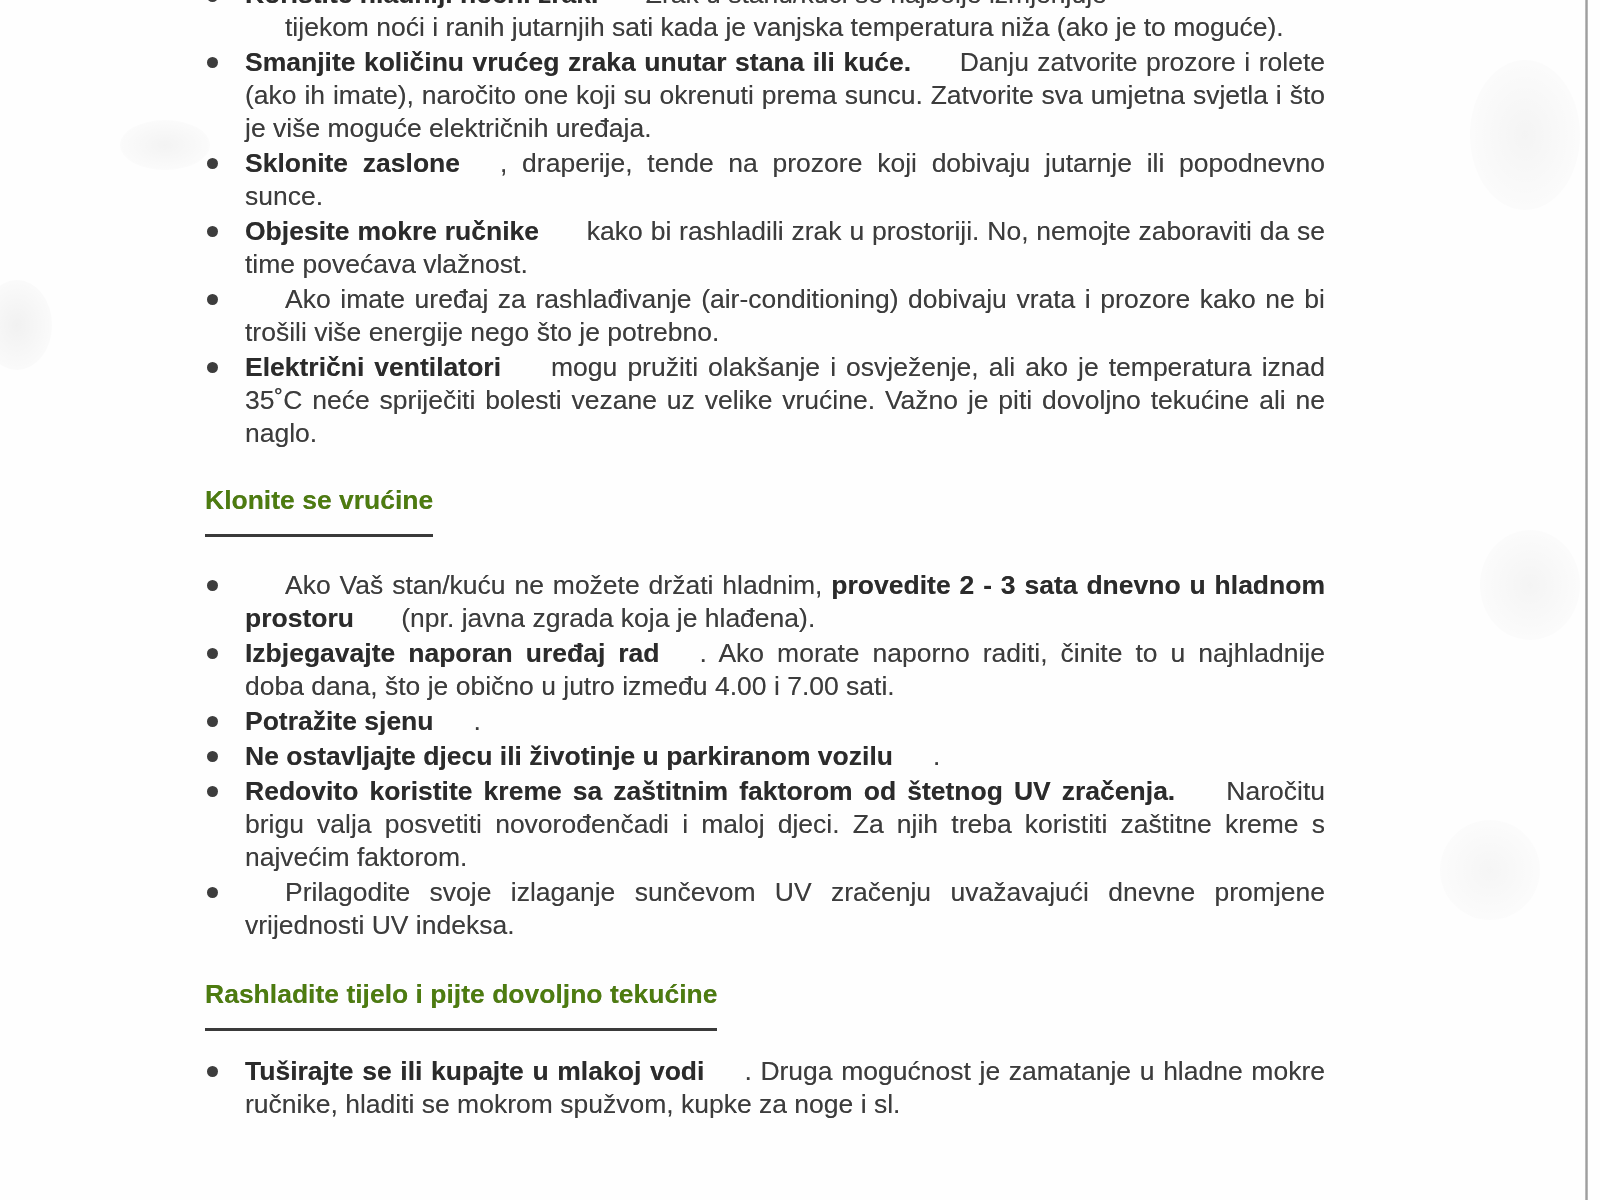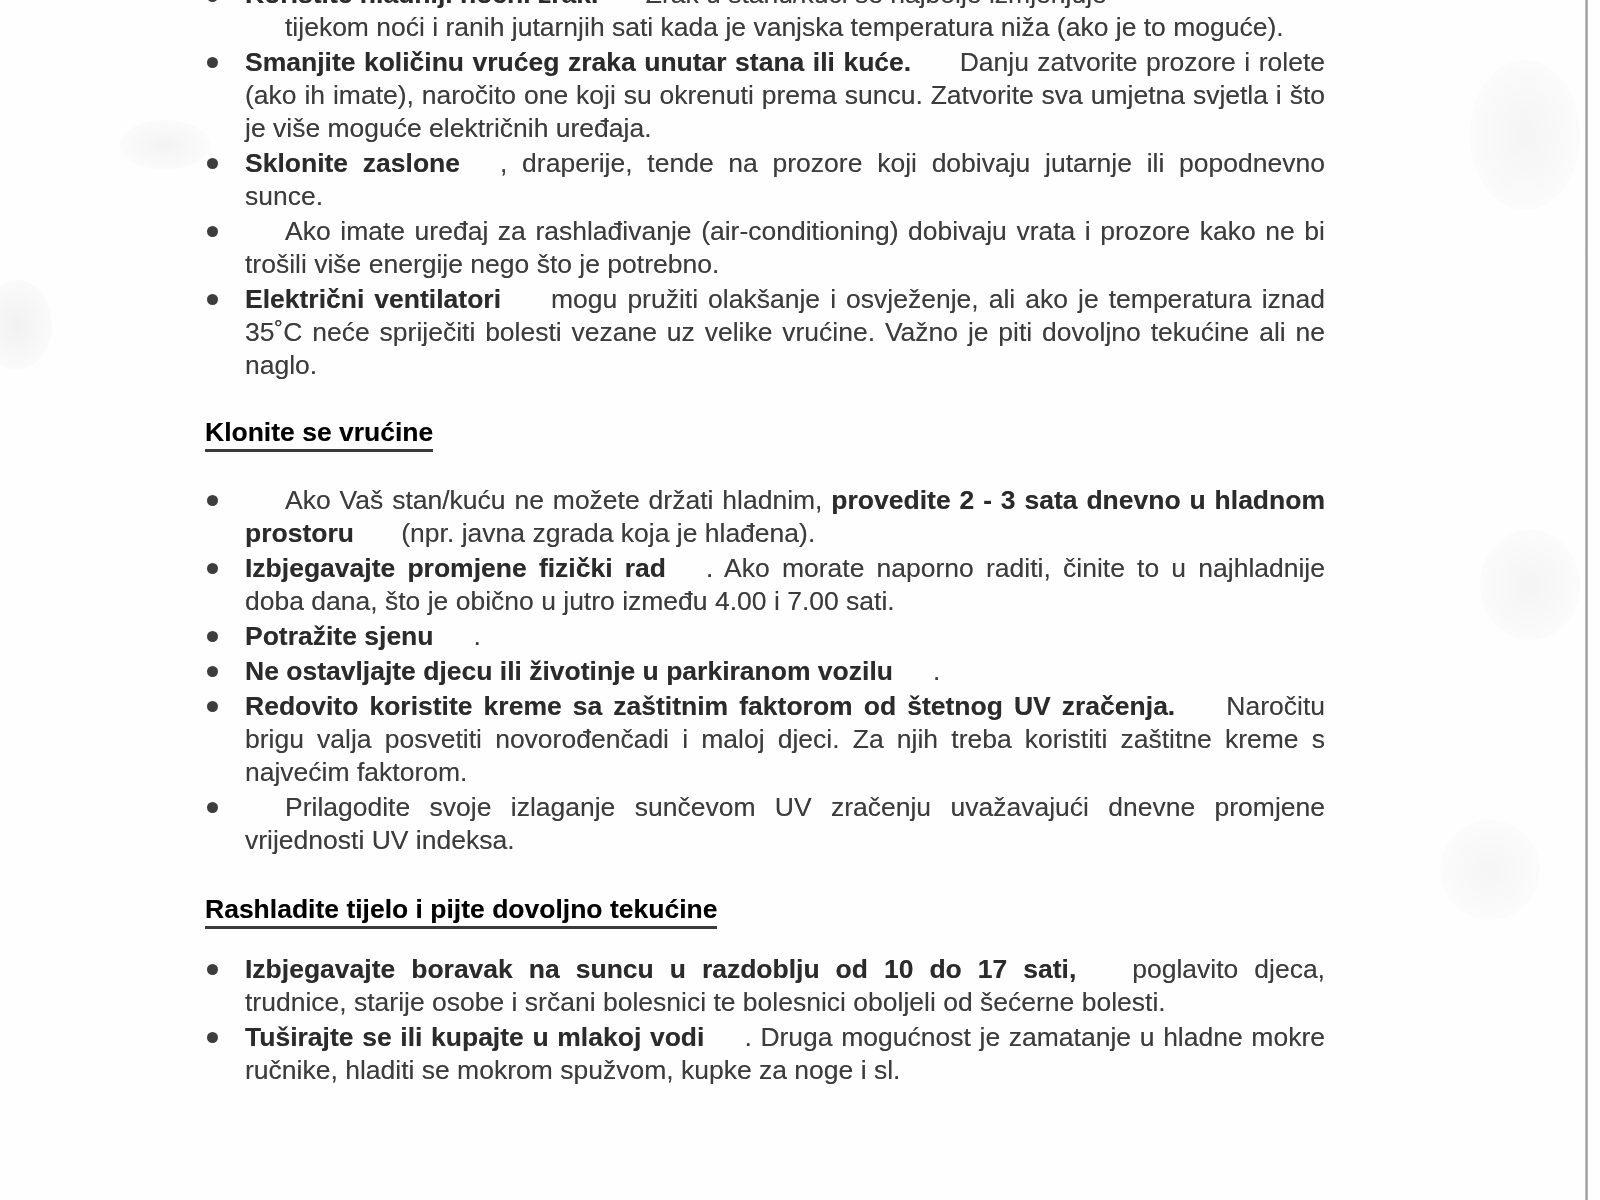--- a/index.html
+++ b/index.html
@@ -38,23 +38,23 @@
     width: 11px; height: 11px;
     border-radius: 50%;
     background: #3d3d3d;
   }
   li.clipped-top .dot { top: 13px; }
   .b { font-weight: 700; color: #2b2b2b; }
   .r { font-weight: 400; color: #3c3c3c; margin-left: 40px; }
   .section-heading {
     display: table;
     font-weight: 700;
-    color: #000000;
+    color: #4d7c0f;
     border-bottom: 3px solid #3a3a3a;
-    padding-bottom: 0;
+    padding-bottom: 17px;
   }
   .sec-h-1 { margin: 34px 0 32px 0; }
   .sec-h-2 { margin: 36px 0 24px 0; }
   .scan-edge-line {
     position: absolute;
     left: 1585px; top: 0;
     width: 3px; height: 1200px;
     background: linear-gradient(to right, #c9c9c9, #9e9e9e, #c4c4c4);
   }
   .scan-smudge {
@@ -85,36 +85,40 @@
       <li class="bullet-item">
         <span class="dot"></span>
         <div class="item-text"><span class="b">Smanjite količinu vrućeg zraka unutar stana ili kuće.</span><span class="r"> Danju zatvorite prozore i rolete (ako ih imate), naročito one koji su okrenuti prema suncu. Zatvorite sva umjetna svjetla i što je više moguće električnih uređaja.</span></div>
       </li>
       <li class="bullet-item">
         <span class="dot"></span>
         <div class="item-text"><span class="b">Sklonite zaslone</span><span class="r">, draperije, tende na prozore koji dobivaju jutarnje ili popodnevno sunce.</span></div>
       </li>
       <li class="bullet-item">
         <span class="dot"></span>
+        <div class="item-text"><span class="b">Objesite mokre ručnike</span><span class="r"> kako bi rashladili zrak u prostoriji. No, nemojte zaboraviti da se time povećava vlažnost.</span></div>
+      </li>
+      <li class="bullet-item">
+        <span class="dot"></span>
         <div class="item-text"><span class="r">Ako imate uređaj za rashlađivanje (air-conditioning) dobivaju vrata i prozore kako ne bi trošili više energije nego što je potrebno.</span></div>
       </li>
       <li class="bullet-item">
         <span class="dot"></span>
         <div class="item-text"><span class="b">Električni ventilatori</span><span class="r"> mogu pružiti olakšanje i osvježenje, ali ako je temperatura iznad 35˚C neće spriječiti bolesti vezane uz velike vrućine. Važno je piti dovoljno tekućine ali ne naglo.</span></div>
       </li>
     </ul>
     <div class="section-heading sec-h-1">Klonite se vrućine</div>
     <ul class="bullet-list">
       <li class="bullet-item">
         <span class="dot"></span>
         <div class="item-text"><span class="r">Ako Vaš stan/kuću ne možete držati hladnim, </span><span class="b">provedite 2 - 3 sata dnevno u hladnom prostoru</span><span class="r"> (npr. javna zgrada koja je hlađena).</span></div>
       </li>
       <li class="bullet-item">
         <span class="dot"></span>
-        <div class="item-text"><span class="b">Izbjegavajte promjene fizički rad</span><span class="r">. Ako morate naporno raditi, činite to u najhladnije doba dana, što je obično u jutro između 4.00 i 7.00 sati.</span></div>
+        <div class="item-text"><span class="b">Izbjegavajte naporan uređaj rad</span><span class="r">. Ako morate naporno raditi, činite to u najhladnije doba dana, što je obično u jutro između 4.00 i 7.00 sati.</span></div>
       </li>
       <li class="bullet-item">
         <span class="dot"></span>
         <div class="item-text"><span class="b">Potražite sjenu</span><span class="r">.</span></div>
       </li>
       <li class="bullet-item">
         <span class="dot"></span>
         <div class="item-text"><span class="b">Ne ostavljajte djecu ili životinje u parkiranom vozilu</span><span class="r">.</span></div>
       </li>
       <li class="bullet-item">
@@ -123,24 +127,20 @@
       </li>
       <li class="bullet-item">
         <span class="dot"></span>
         <div class="item-text"><span class="r">Prilagodite svoje izlaganje sunčevom UV zračenju uvažavajući dnevne promjene vrijednosti UV indeksa.</span></div>
       </li>
     </ul>
     <div class="section-heading sec-h-2">Rashladite tijelo i pijte dovoljno tekućine</div>
     <ul class="bullet-list">
       <li class="bullet-item">
         <span class="dot"></span>
-        <div class="item-text"><span class="b">Izbjegavajte boravak na suncu u razdoblju od 10 do 17 sati,</span><span class="r"> poglavito djeca, trudnice, starije osobe i srčani bolesnici te bolesnici oboljeli od šećerne bolesti.</span></div>
-      </li>
-      <li class="bullet-item">
-        <span class="dot"></span>
         <div class="item-text"><span class="b">Tuširajte se ili kupajte u mlakoj vodi</span><span class="r">. Druga mogućnost je zamatanje u hladne mokre ručnike, hladiti se mokrom spužvom, kupke za noge i sl.</span></div>
       </li>
     </ul>
   </div>
 
 <div class="scan-edge-line"></div>
 <div class="scan-smudge smudge-1"></div>
 <div class="scan-smudge smudge-2"></div>
 <div class="scan-smudge smudge-3"></div>
 <div class="scan-smudge smudge-4"></div>

